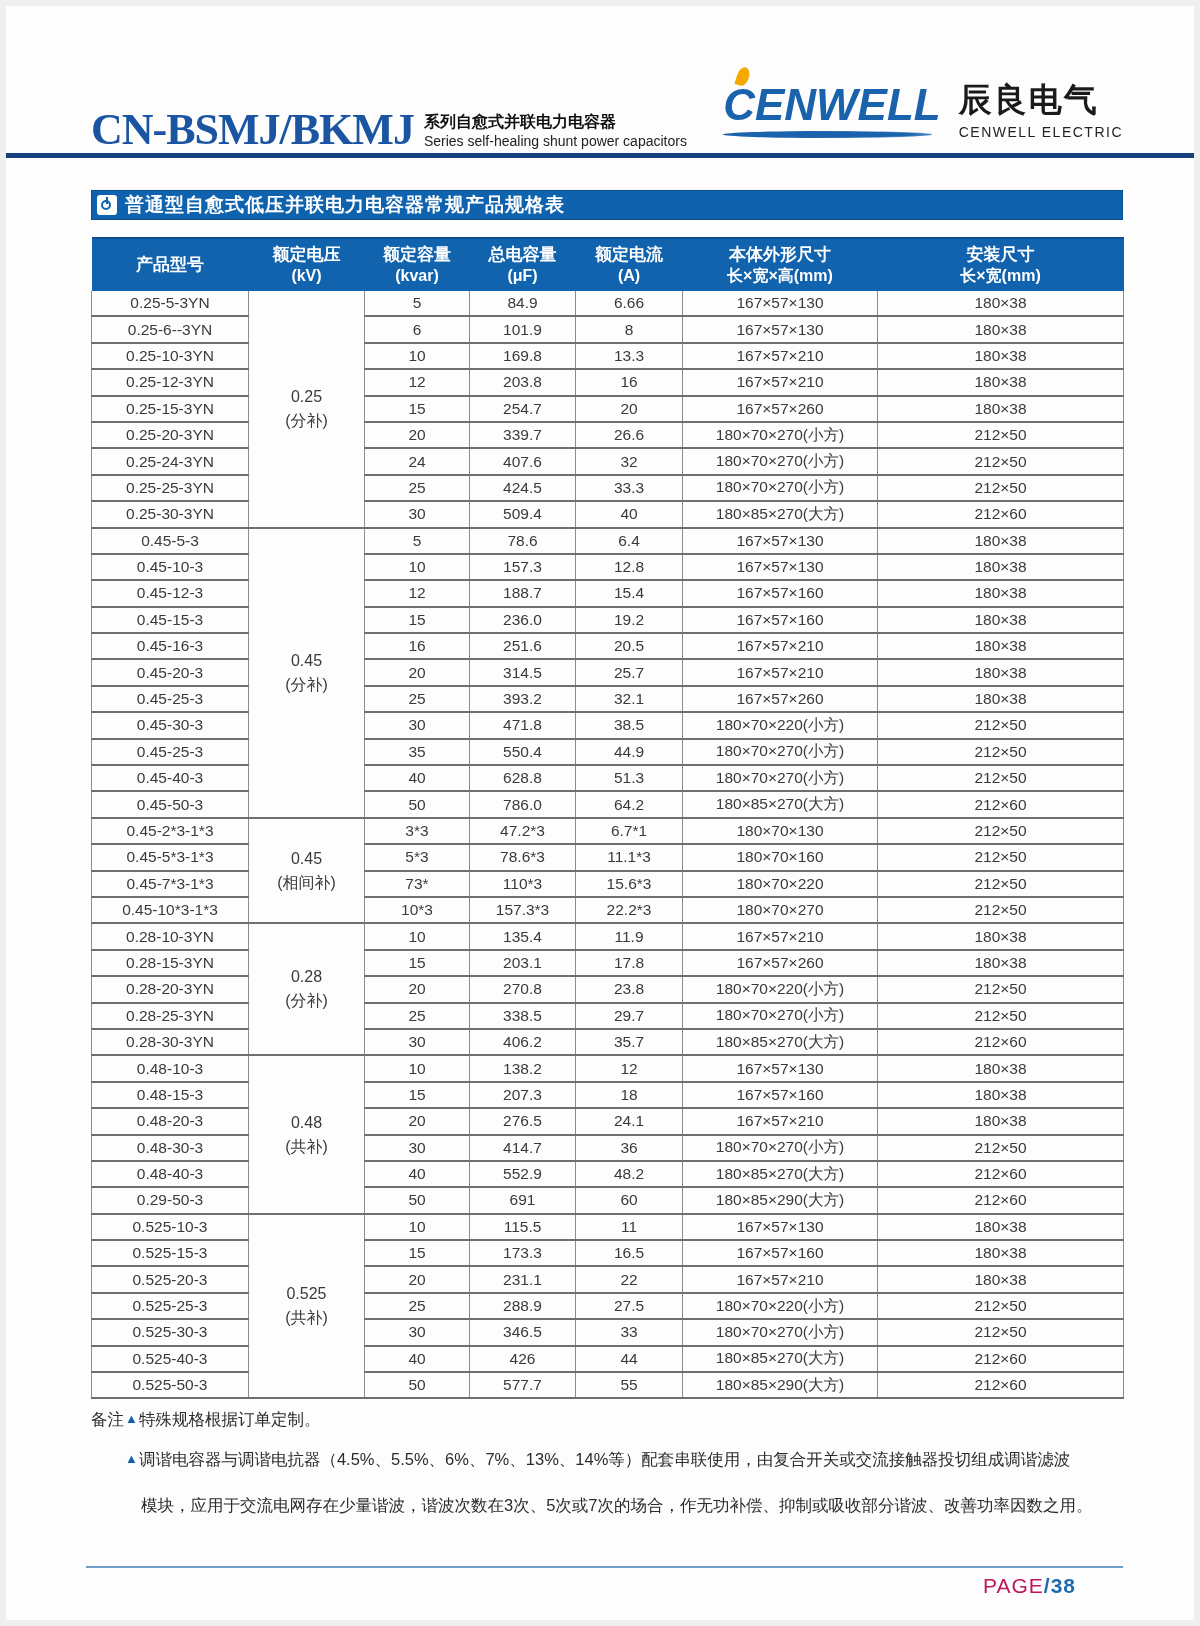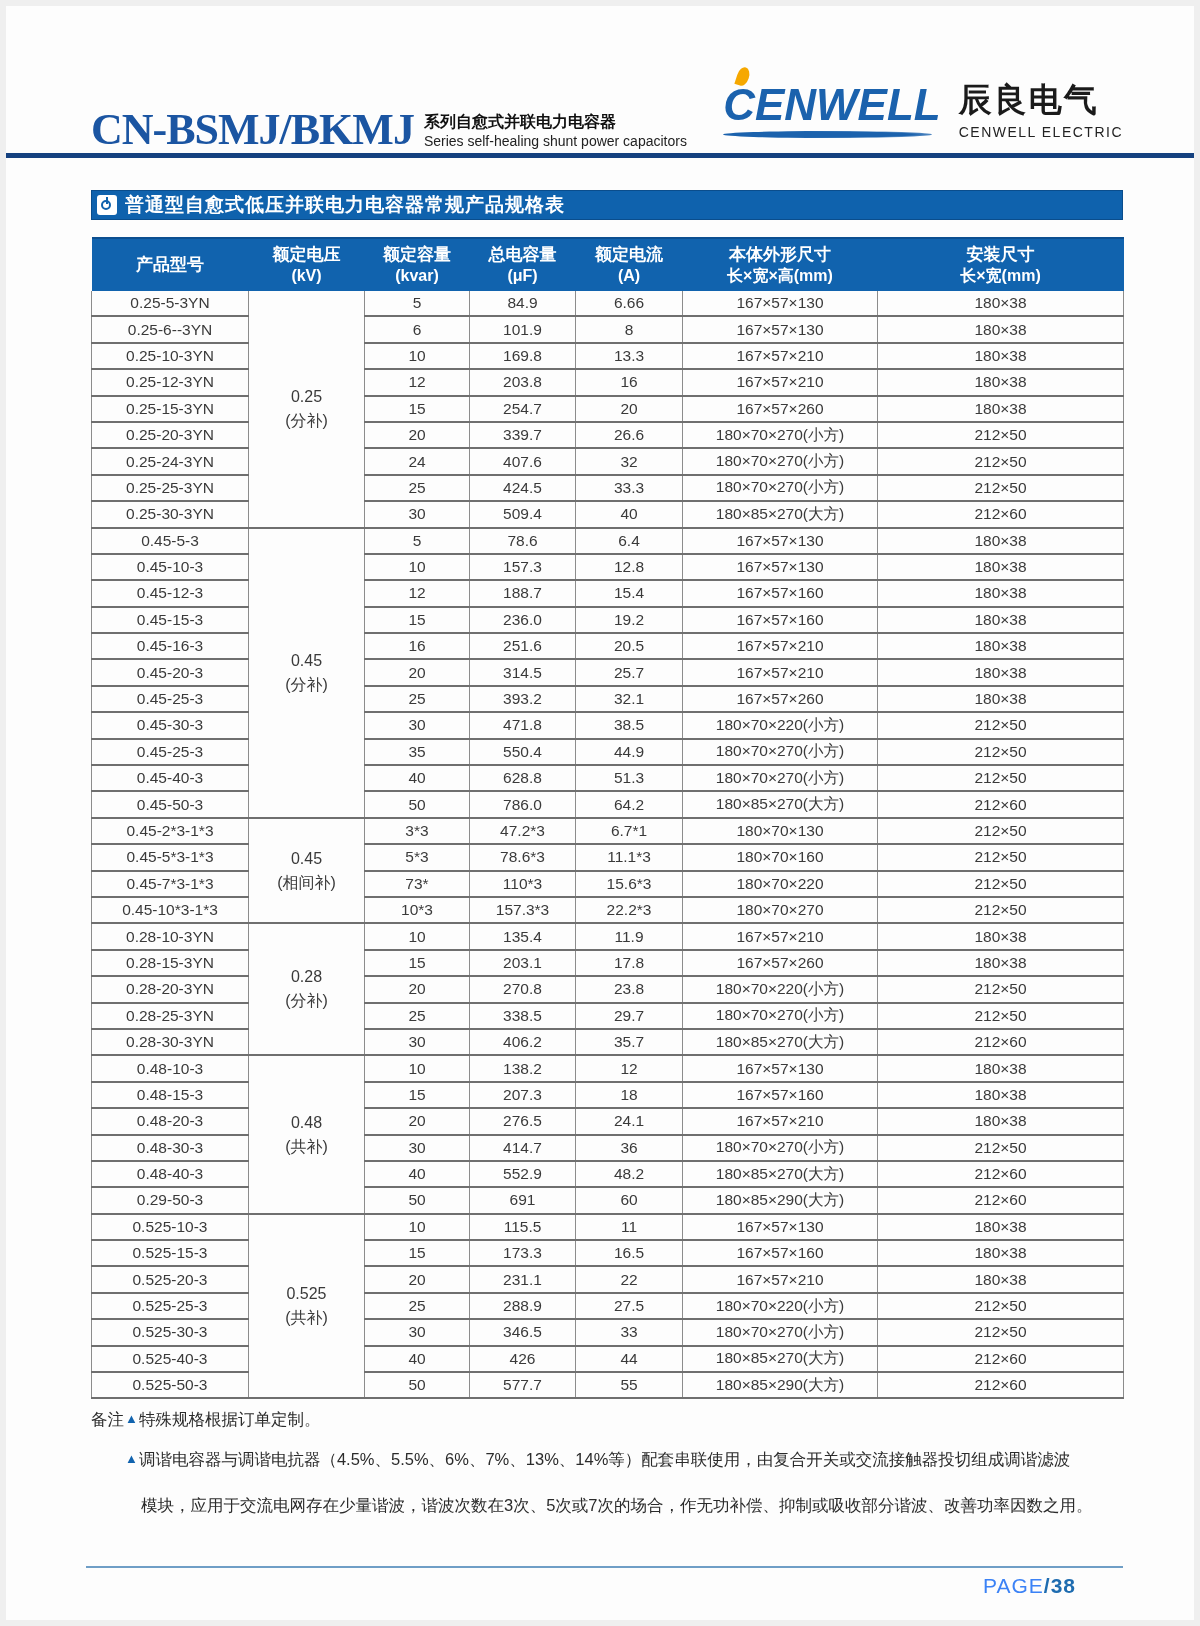--- a/index.html
+++ b/index.html
@@ -112,21 +112,21 @@
   .note-line3{margin-top:23px;margin-left:50px;line-height:1.4;}
 
   
   .footer-rule{
     position:absolute;left:80px;top:1560px;width:1037px;height:2px;background:#6f9ec6;
   }
   .footer-page{
     position:absolute;right:118px;top:1568px;font-size:21px;letter-spacing:1px;
     display:flex;align-items:baseline;
   }
-  .footer-page .pg{color:#3b82f6;}
+  .footer-page .pg{color:#be185d;}
   .footer-page .num{color:#1e6cb0;font-weight:700;}
 </style>
 </head>
 <body>
 
 <div class="brand-row">
   <div class="title-block">
     <div class="main-model">CN-BSMJ/BKMJ</div>
     <div class="series-block">
       <div class="series-cn">系列自愈式并联电力电容器</div>

